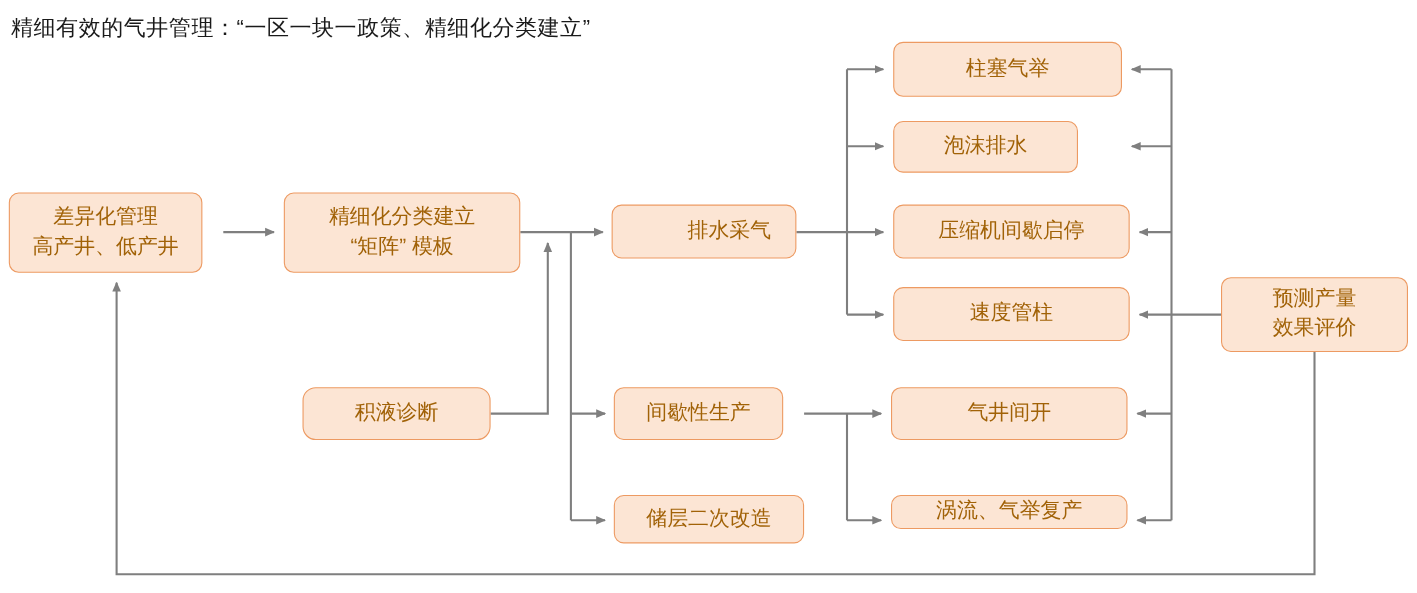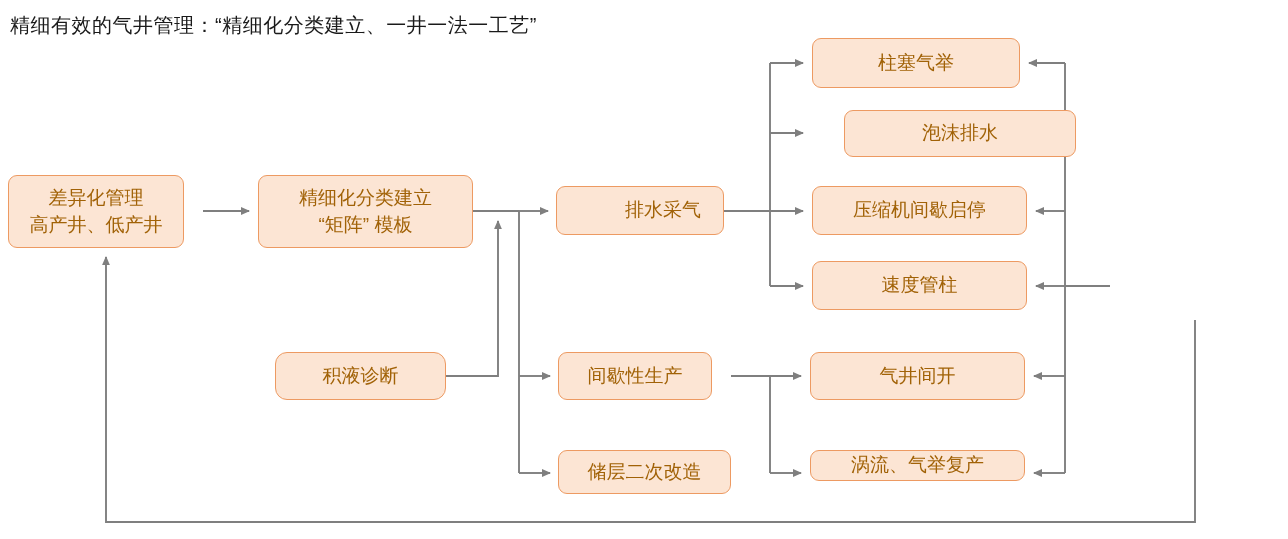--- a/index.html
+++ b/index.html
@@ -41,21 +41,21 @@
     white-space:pre-line;
     user-select:none;
   }
   .node .lbl{display:block;padding:0 6px;}
 </style>
 </head>
 <body>
 
 <div id="canvas">
 
-  <div class="title">精细有效的气井管理：“精细化分类建立、一井一法一工艺”</div>
+  <div class="title">精细有效的气井管理：“一区一块一政策、精细化分类建立”</div>
 
   <svg id="wires" viewBox="0 0 1288 539" xmlns="http://www.w3.org/2000/svg">
     <defs>
       <marker id="ar" markerWidth="9" markerHeight="9" refX="8" refY="4.5" orient="auto" markerUnits="userSpaceOnUse">
         <path d="M0,0.6 L9,4.5 L0,8.4 Z" fill="#7f7f7f"></path>
       </marker>
     </defs>
     <g fill="none" stroke="#7f7f7f" stroke-width="1.9" stroke-linejoin="miter">
 
       <path d="M203,211 L249,211" marker-end="url(#ar)"></path>
@@ -118,34 +118,38 @@
   </div>
 
   <div class="node" style="left:558px;top:450px;width:173px;height:44px;">
     <span class="lbl">储层二次改造</span>
   </div>
 
   <div class="node" style="left:812px;top:38px;width:208px;height:50px;">
     <span class="lbl">柱塞气举</span>
   </div>
 
-  <div class="node" style="left:844px;top:110px;width:232px;height:47px;">
+  <div class="node" style="left:812px;top:110px;width:168px;height:47px;">
     <span class="lbl">泡沫排水</span>
   </div>
 
   <div class="node" style="left:812px;top:186px;width:215px;height:49px;">
     <span class="lbl">压缩机间歇启停</span>
   </div>
 
   <div class="node" style="left:812px;top:261px;width:215px;height:49px;">
     <span class="lbl">速度管柱</span>
   </div>
 
   <div class="node" style="left:810px;top:352px;width:215px;height:48px;">
     <span class="lbl">气井间开</span>
   </div>
 
   <div class="node" style="left:810px;top:450px;width:215px;height:31px;">
     <span class="lbl">涡流、气举复产</span>
   </div>
 
+  <div class="node" style="left:1110px;top:252px;width:170px;height:68px;">
+    <span class="lbl">预测产量
+效果评价</span>
+  </div>
 
 </div>
 
 </body></html>

